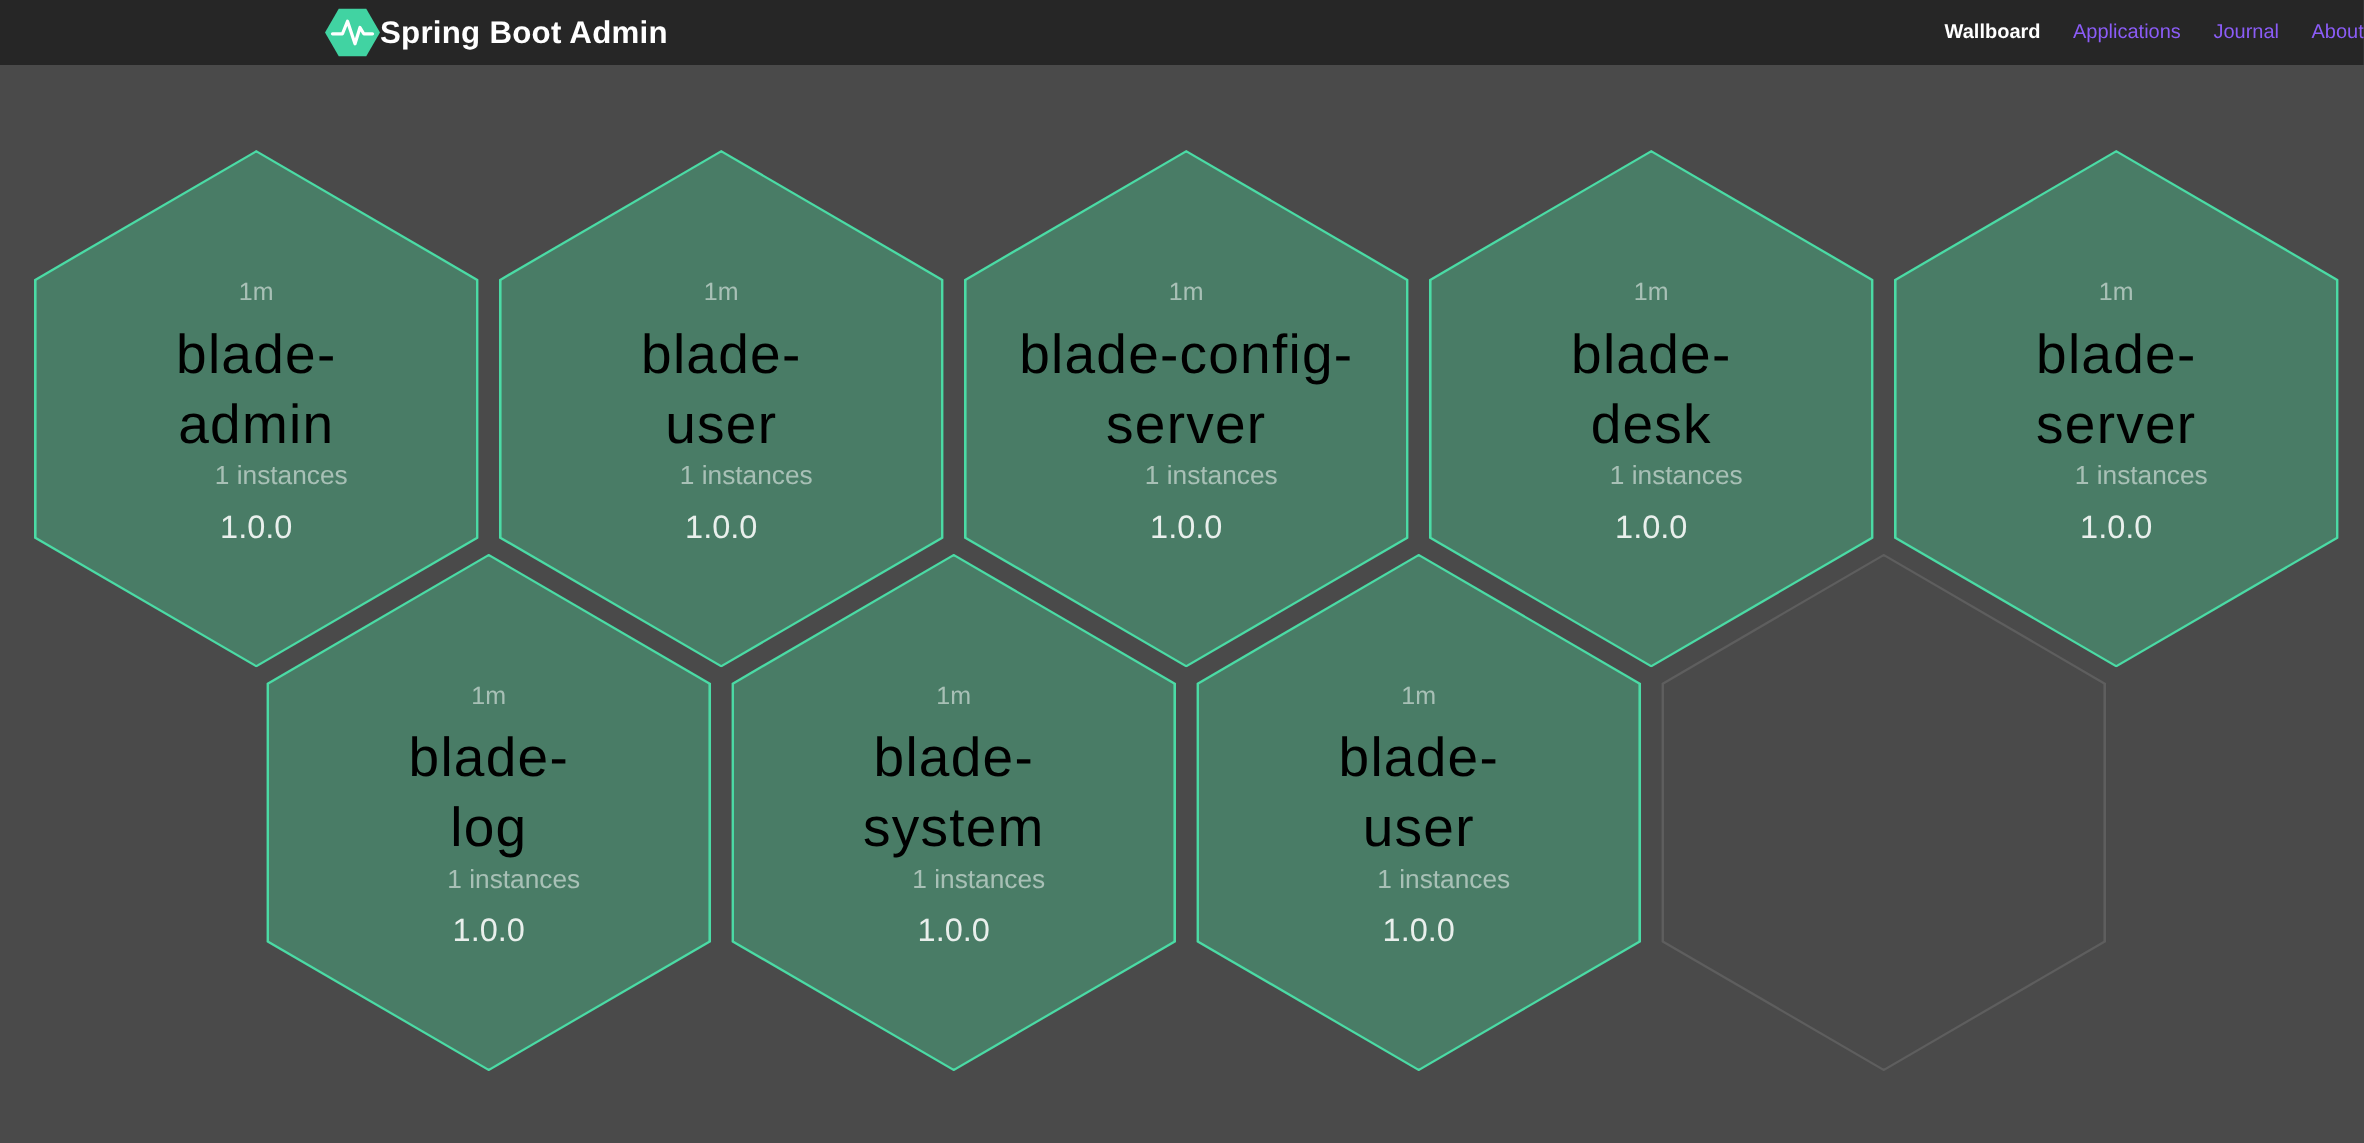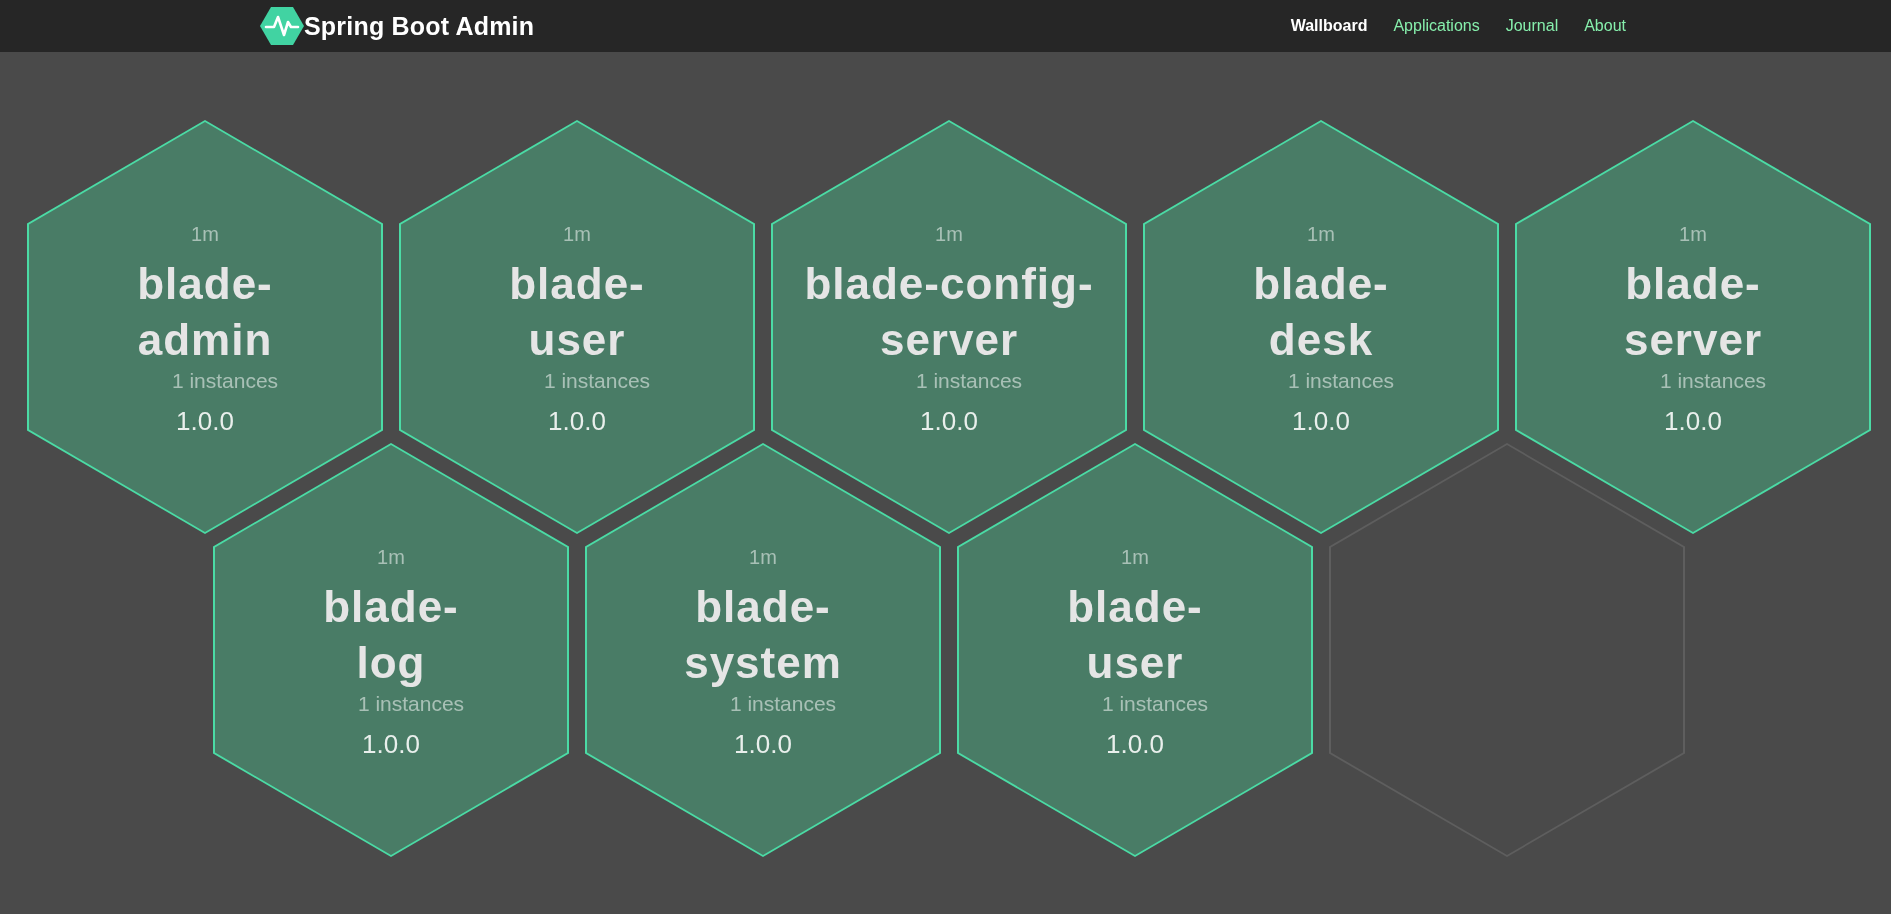--- a/index.html
+++ b/index.html
@@ -9,23 +9,23 @@
     font-family:"Liberation Sans","DejaVu Sans",sans-serif;
     -webkit-font-smoothing:antialiased;
   }
   
   .header{
     height:52px;background:var(--header-bg,#262626);
     display:flex;align-items:center;
   }
   .brand{display:flex;align-items:center;margin-left:260px;cursor:pointer;}
   .brand-title{color:#ffffff;font-size:25px;font-weight:700;letter-spacing:.2px;white-space:nowrap;}
-  .nav{display:flex;align-items:center;column-gap:26px;margin-left:auto;margin-right:265px;}
+  .nav{display:flex;align-items:center;column-gap:26px;margin-left:auto;}
   .nav a{
-    color:#86efac;font-size:16px;text-decoration:none;cursor:pointer;white-space:nowrap;
+    color:#8b5cf6;font-size:16px;text-decoration:none;cursor:pointer;white-space:nowrap;
   }
   .nav a.active{color:#ffffff;font-weight:600;}
   
   .board{position:relative;width:1891px;height:752px;}
   .hex{
     position:absolute;width:356px;height:414px;
     clip-path:polygon(50% 0%,100% 25%,100% 75%,50% 100%,0% 75%,0% 25%);
     background:var(--hex-border,#4bdba5);
     cursor:pointer;
   }
@@ -35,22 +35,22 @@
     background:var(--hex-fill,#497c66);
     text-align:center;color:#fff;
   }
   .hex.empty{background:var(--empty-border,#5e5e5e);cursor:default;}
   .hex.empty .hex-in{background:var(--page-bg,#4a4a4a);}
   .uptime{
     margin-top:100px;font-size:20px;line-height:24px;
     color:rgba(255,255,255,.52);
   }
   .app-name{
-    margin-top:10px;font-size:44px;line-height:56px;font-weight:700;
-    color:#e5e5e5;letter-spacing:1px;
+    margin-top:10px;font-size:44px;line-height:56px;font-weight:400;
+    color:#000000;letter-spacing:1px;
   }
   .app-name span{display:block;}
   .instances{
     margin-top:0;font-size:21px;line-height:26px;
     color:rgba(255,255,255,.52);
     padding-left:40px;
   }
   .version{
     margin-top:12px;font-size:26px;line-height:30px;
     color:rgba(255,255,255,.88);

